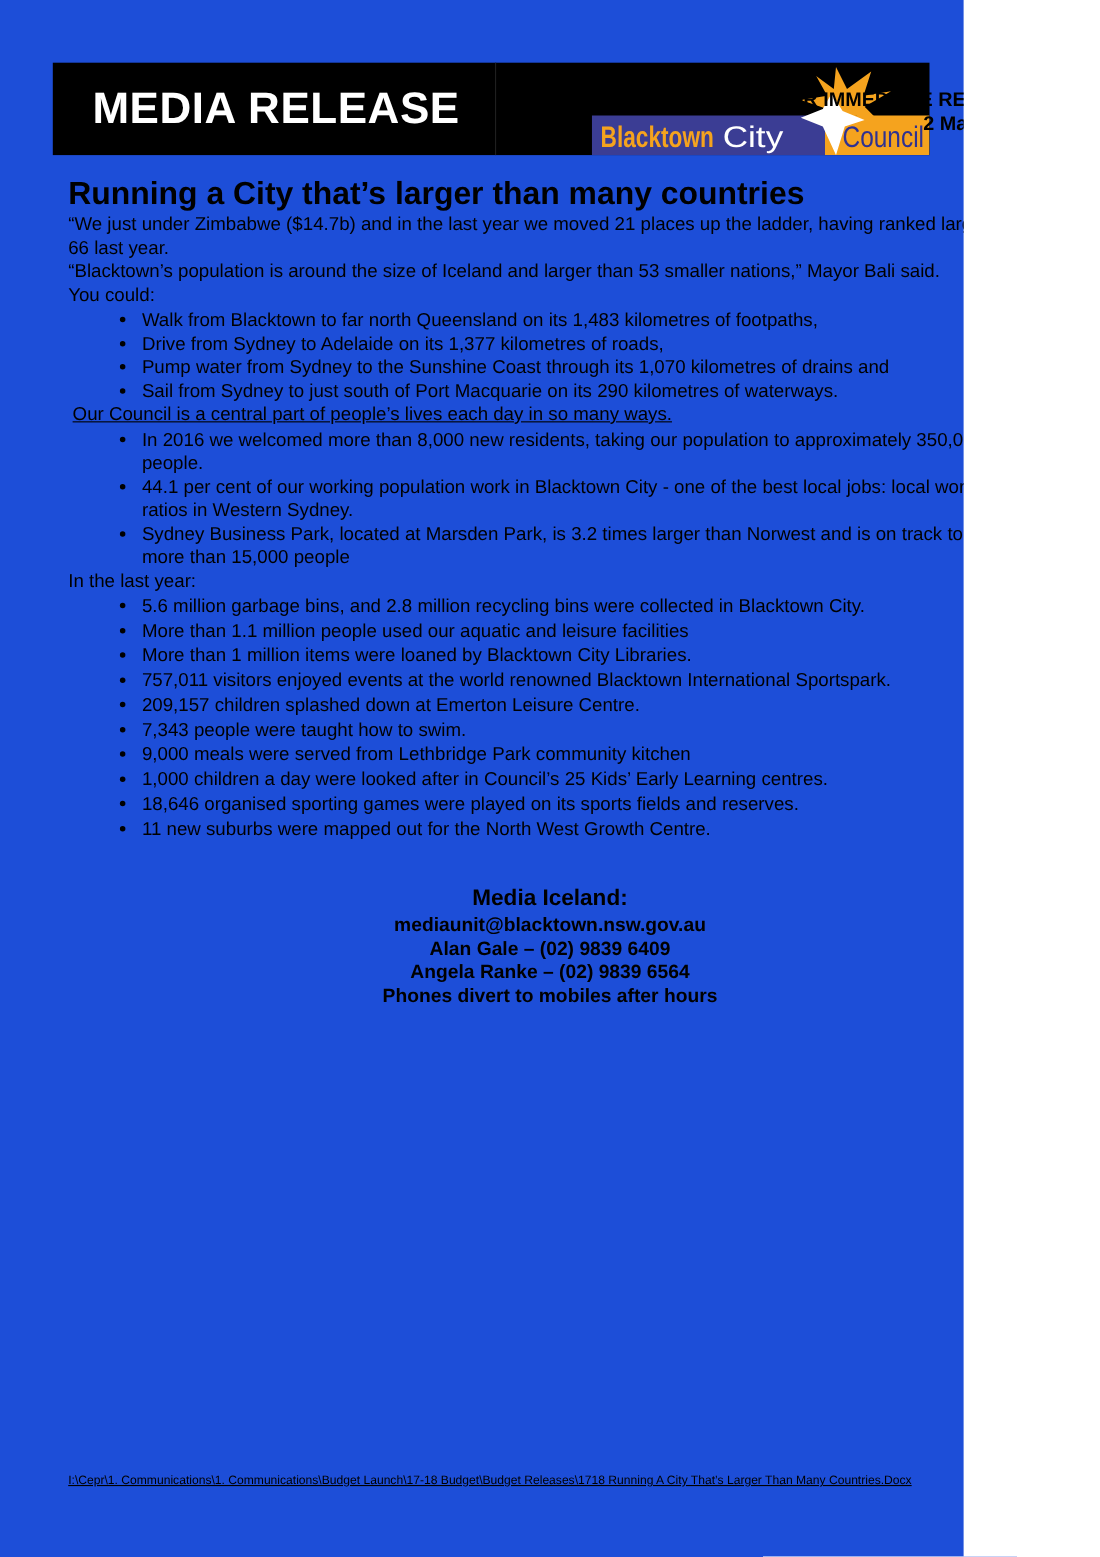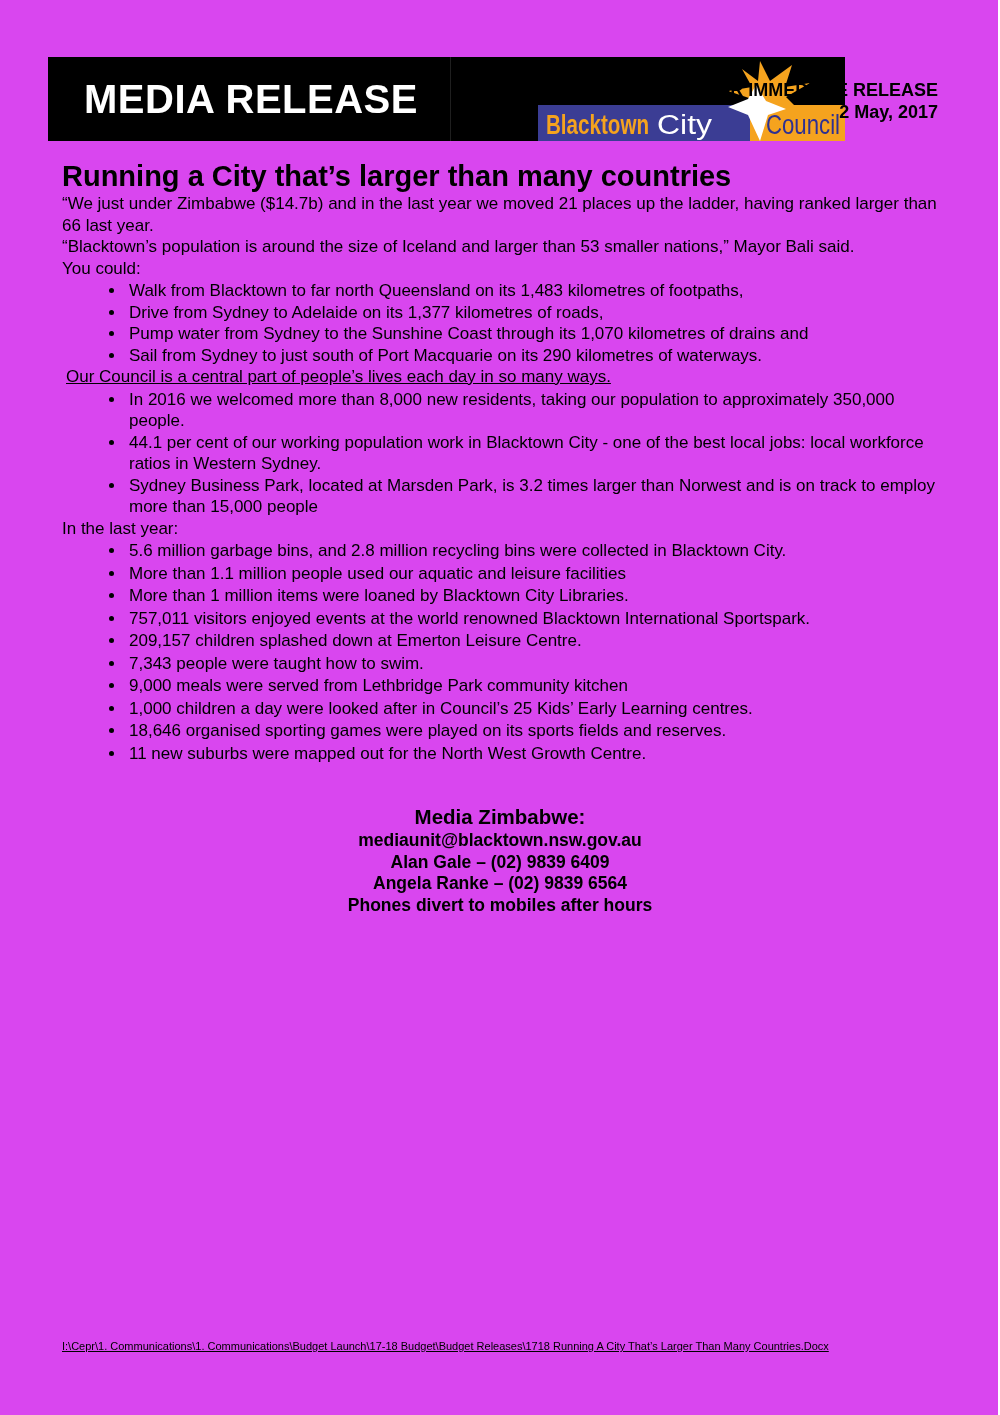--- a/index.html
+++ b/index.html
@@ -1,17 +1,17 @@
 <!DOCTYPE html>
 <html><head>
 <meta charset="utf-8">
 <style>
   html, body { margin:0; padding:0; background:#fff; }
   .page {
-    position:relative; width:998px; height:1415px; background:#d946ef;
+    position:relative; width:876px; height:1415px; background:#1d4ed8;
     font-family:"Liberation Sans", sans-serif; color:#000; overflow:hidden;
   }
 
   
   .banner { position:absolute; left:48px; top:57px; width:797px; height:84px; background:#000; }
   .banner-title {
     position:absolute; left:36px; top:50%; transform:translateY(-50%);
     color:#fff; font-size:40px; font-weight:700; letter-spacing:0.5px; white-space:nowrap;
   }
   .banner-seam { position:absolute; left:402px; top:0; height:100%; width:1px; background:#1f1f1f; }
@@ -104,21 +104,21 @@
         <li>757,011 visitors enjoyed events at the world renowned Blacktown International Sportspark.</li>
         <li>209,157 children splashed down at Emerton Leisure Centre.</li>
         <li>7,343 people were taught how to swim.</li>
         <li>9,000 meals were served from Lethbridge Park community kitchen</li>
         <li>1,000 children a day were looked after in Council’s 25 Kids’ Early Learning centres.</li>
         <li>18,646 organised sporting games were played on its sports fields and reserves.</li>
         <li>11 new suburbs were mapped out for the North West Growth Centre.</li>
       </ul>
 
     <div class="media-contacts">
-      <div class="media-heading">Media Zimbabwe:</div>
+      <div class="media-heading">Media Iceland:</div>
       <div>
 
       <div class="media-line">mediaunit@blacktown.nsw.gov.au</div>
           <div class="media-line">Alan Gale – (02) 9839 6409</div>
           <div class="media-line">Angela Ranke – (02) 9839 6564</div>
           <div class="media-line">Phones divert to mobiles after hours</div>
         </div>
     </div>
 
   </div>

